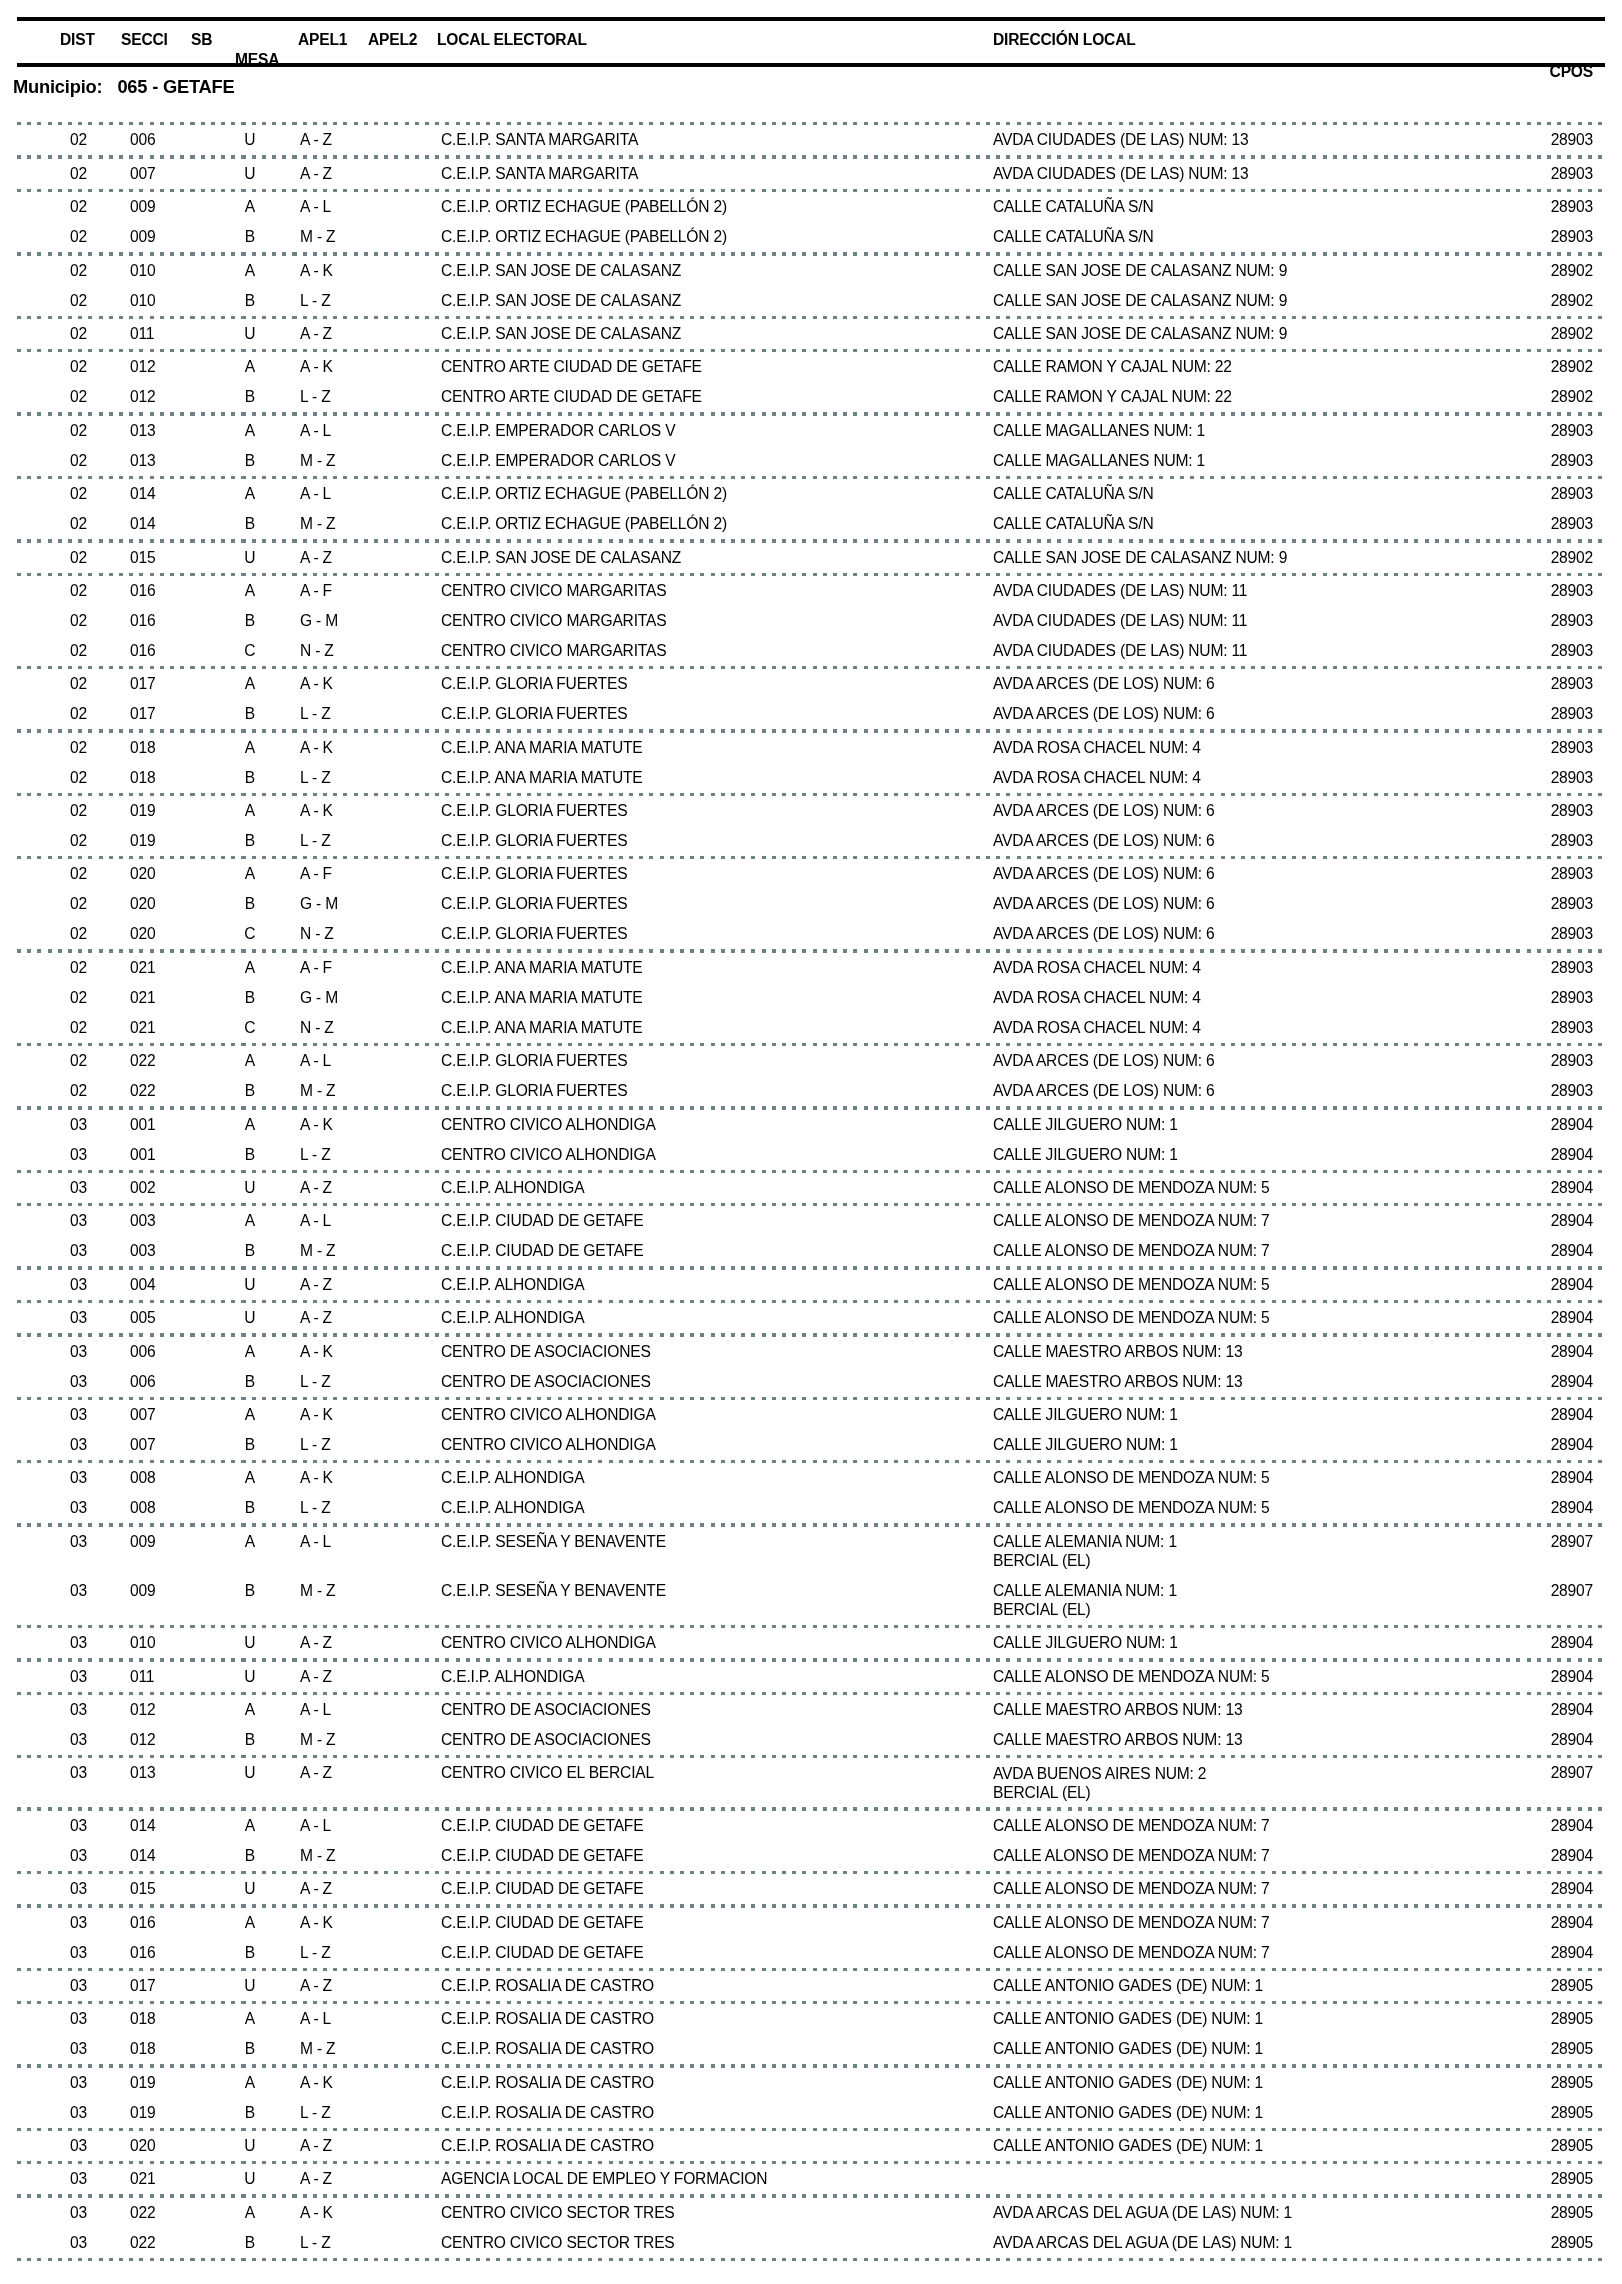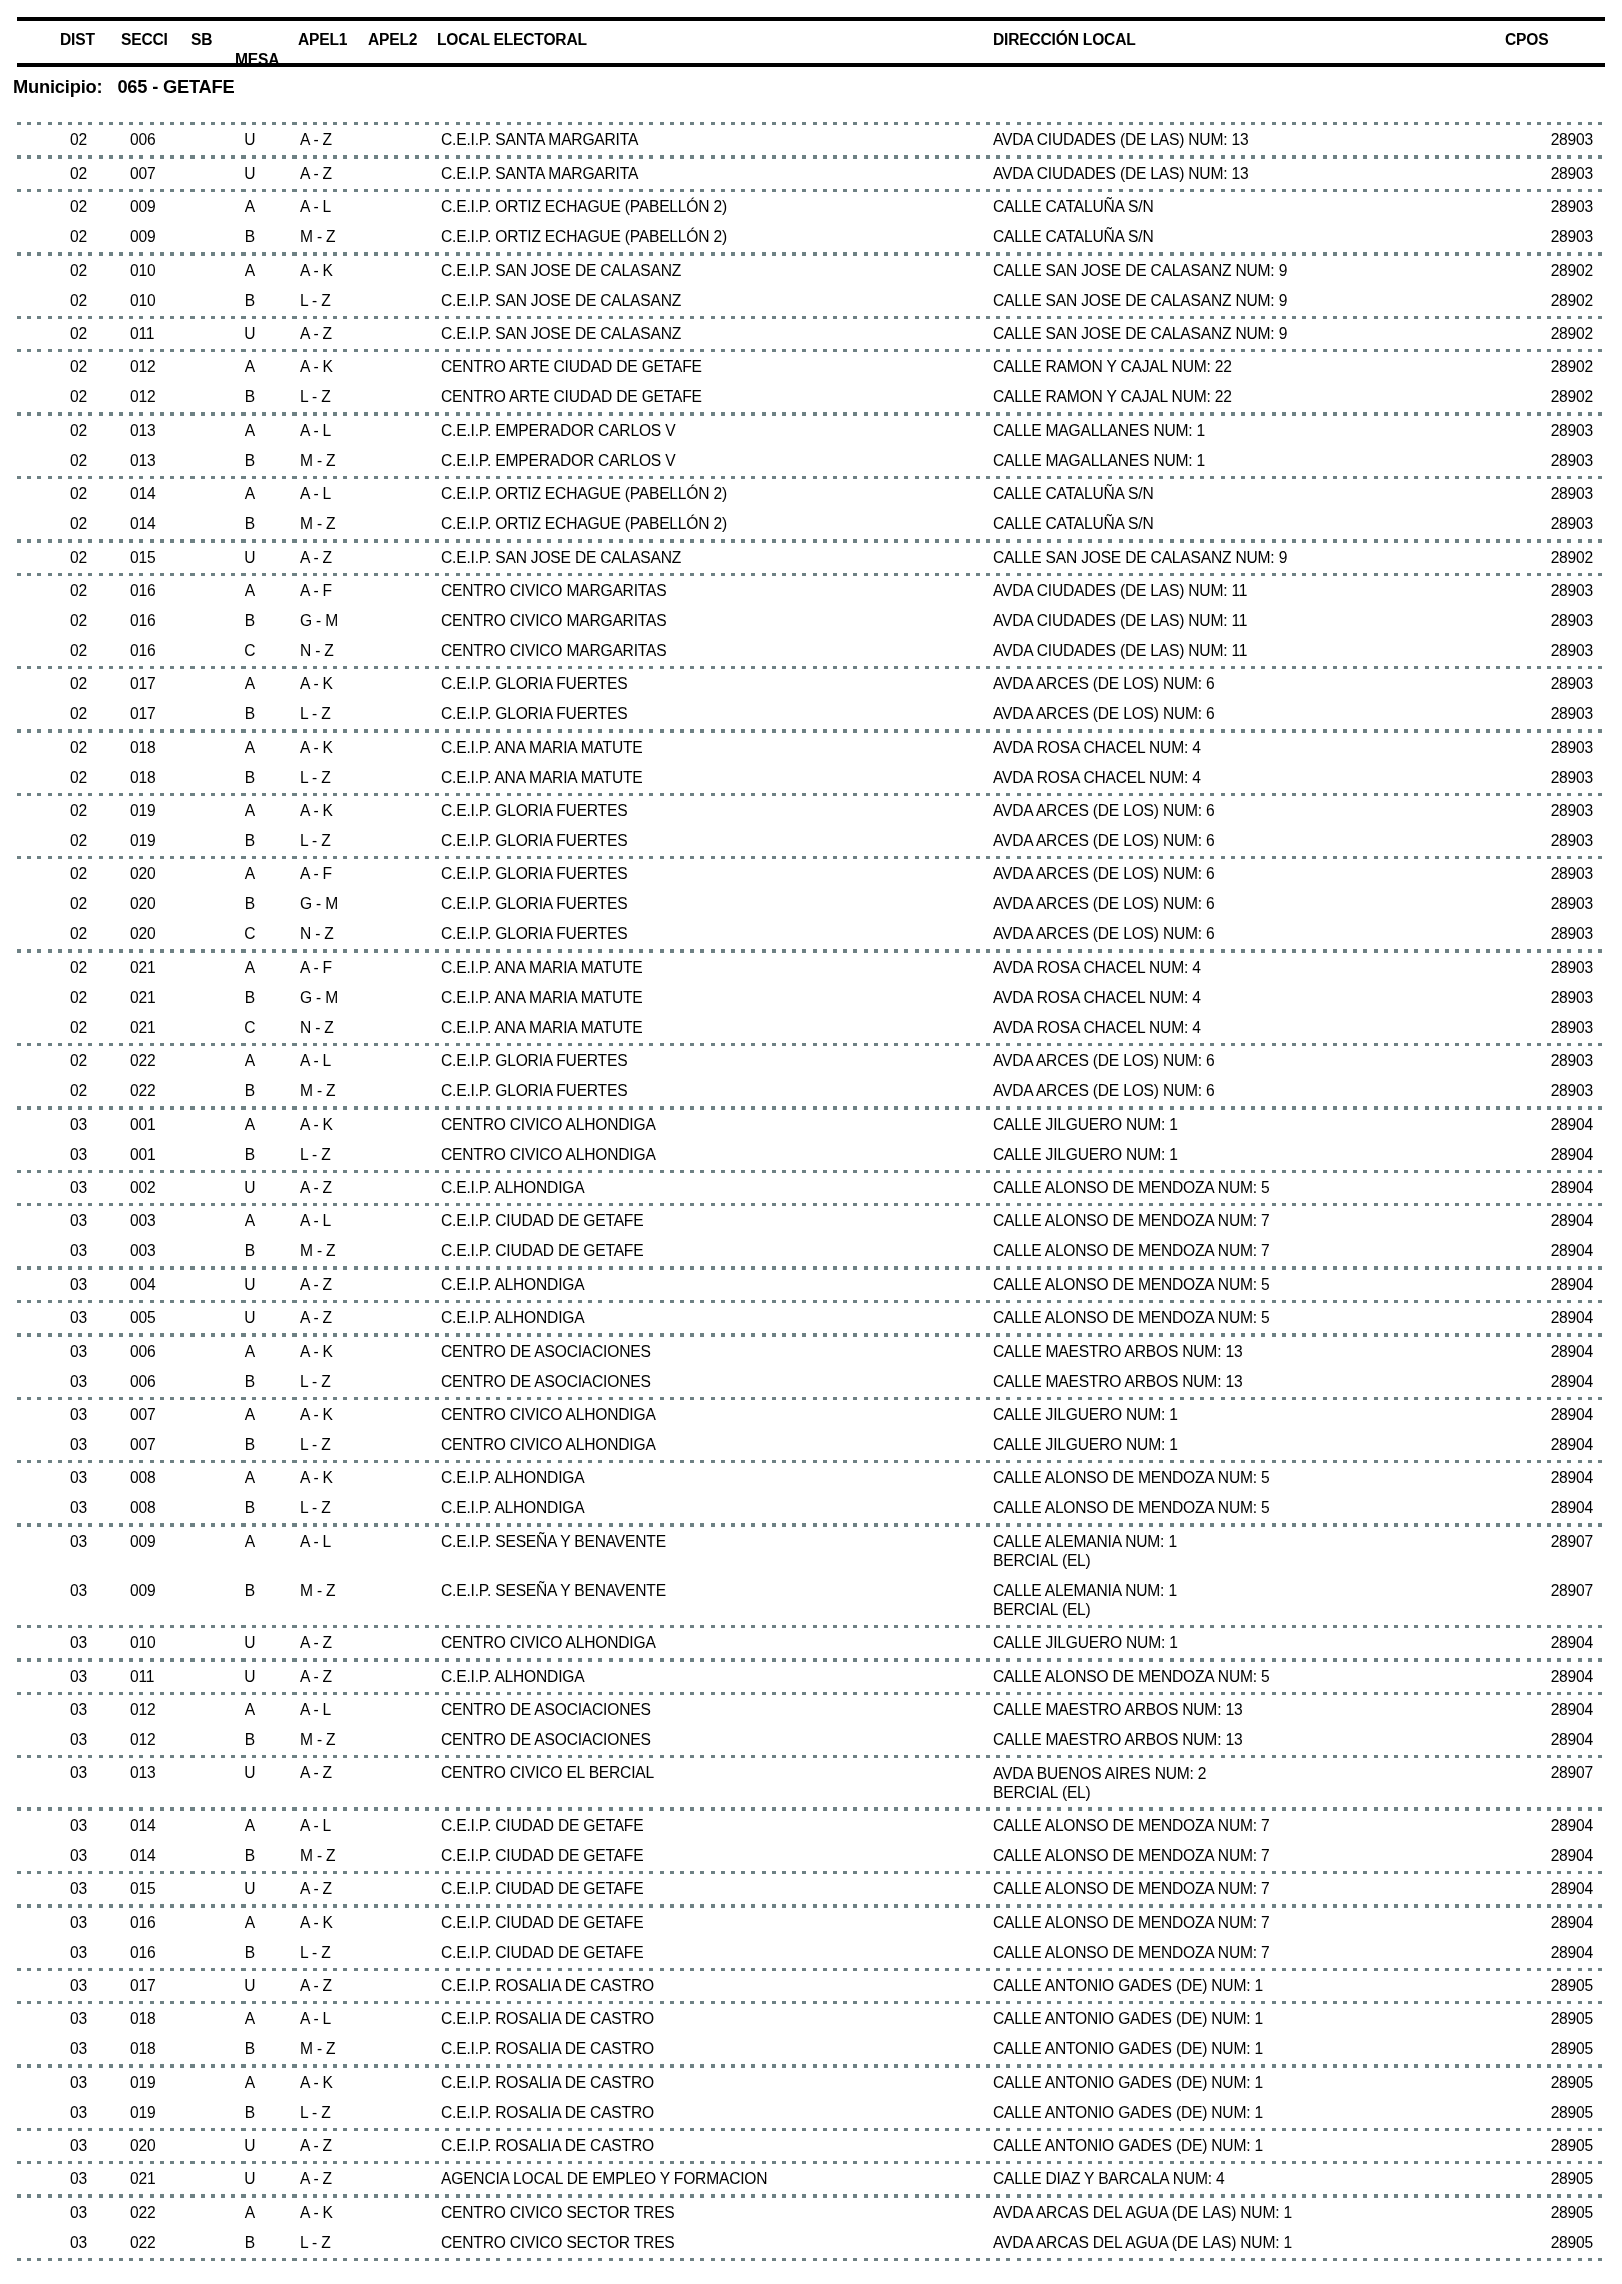--- a/index.html
+++ b/index.html
@@ -40,21 +40,21 @@
     white-space: nowrap;
   }
   .h-dist  { left: 60px; }
   .h-secci { left: 121px; }
   .h-sb    { left: 191px; }
   .h-mesa  { left: 235px; margin-top: 20px; }
   .h-apel1 { left: 298px; }
   .h-apel2 { left: 368px; }
   .h-local { left: 437px; }
   .h-dir   { left: 993px; }
-  .h-cpos  { left: 1505px; width: 88px; text-align: left; }
+  .h-cpos  { left: 1505px; width: 88px; text-align: right; margin-top: 32px; }
 
   
   .municipio {
     position: absolute;
     top: 67px;
     left: 13px;
     height: 39px;
     line-height: 39px;
     font-size: 18.3px;
     font-weight: bold;
@@ -849,23 +849,20 @@
         </div>
         <span class="cell c-cpos">28905</span>
       </div>
       <div class="dotsep"></div>
       <div class="row">
         <span class="cell c-dist">03</span>
         <span class="cell c-secci">021</span>
         <span class="cell c-mesa">U</span>
         <span class="cell c-apel">A - Z</span>
         <span class="cell c-local">AGENCIA LOCAL DE EMPLEO Y FORMACION</span>
-        <div class="cell c-dir">
-          <div>CALLE DIAZ Y BARCALA NUM: 4</div>
-        </div>
         <span class="cell c-cpos">28905</span>
       </div>
       <div class="dotsep"></div>
       <div class="row">
         <span class="cell c-dist">03</span>
         <span class="cell c-secci">022</span>
         <span class="cell c-mesa">A</span>
         <span class="cell c-apel">A - K</span>
         <span class="cell c-local">CENTRO CIVICO SECTOR TRES</span>
         <div class="cell c-dir">

